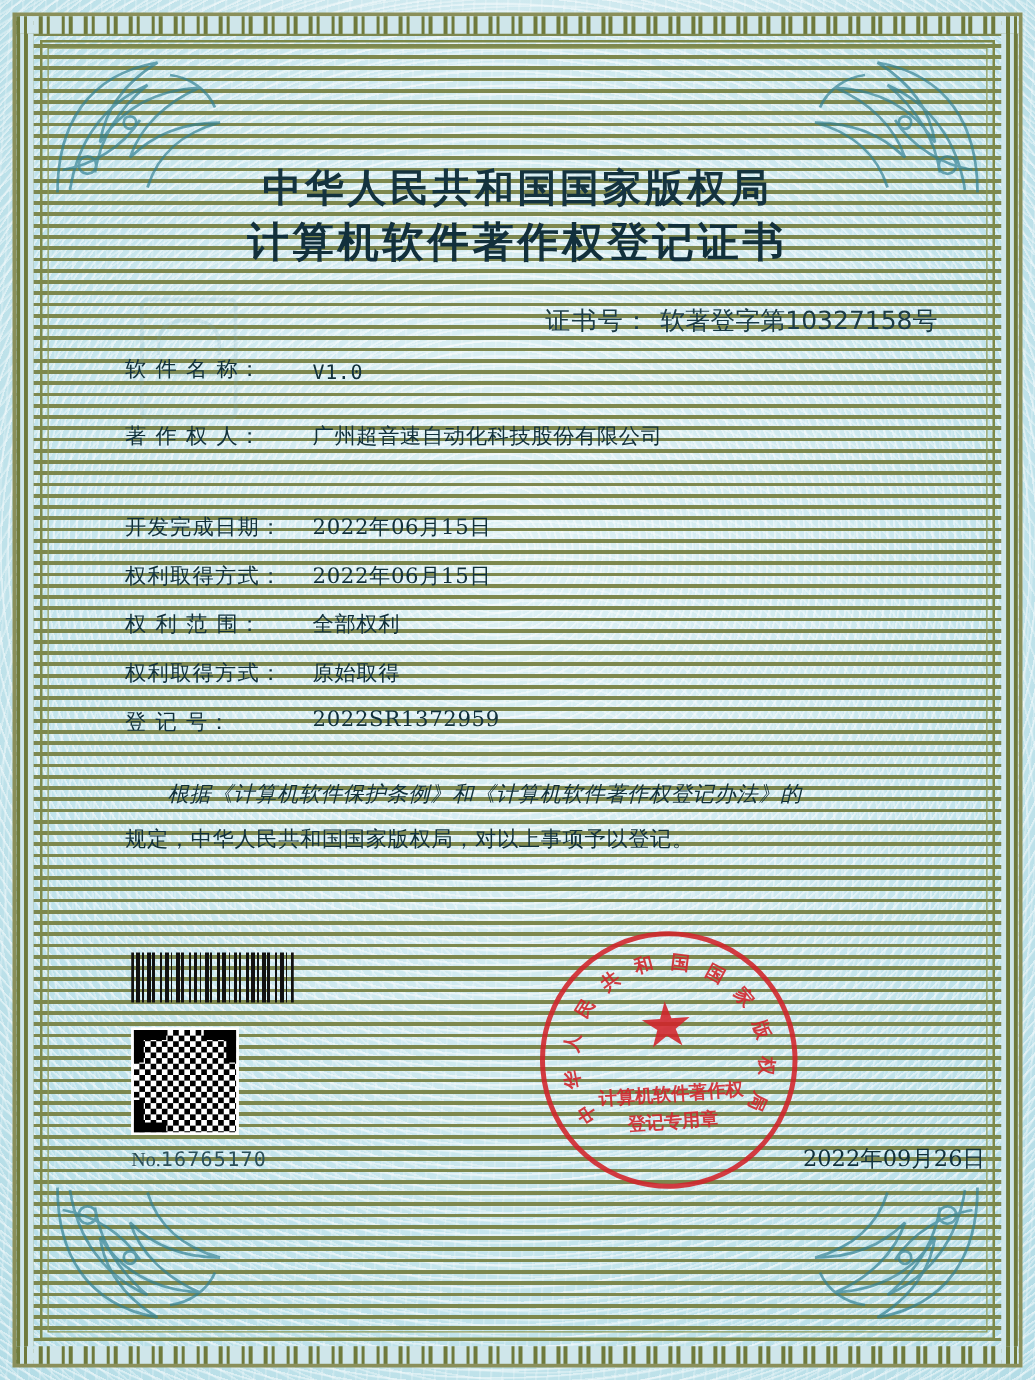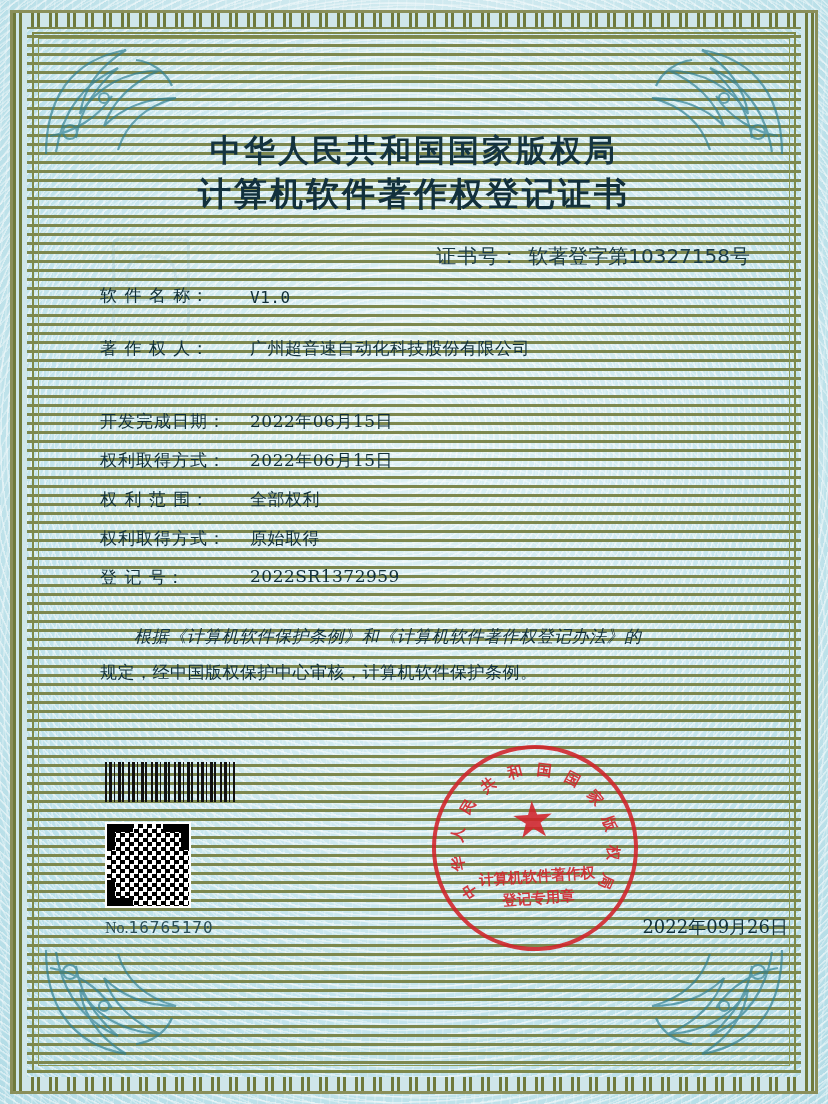--- a/index.html
+++ b/index.html
@@ -388,21 +388,21 @@
 
       <div class="row">
         <div class="k">登 记 号：</div>
         <div class="v mono">2022SR1372959</div>
       </div>
 
     </div>
 
     <div class="statement">
       <span class="indent">根据《计算机软件保护条例》和《计算机软件著作权登记办法》的</span>
-      <span>规定，经中国版权保护中心审核，计算机软件保护条例。</span>
+      <span>规定，中华人民共和国国家版权局，对以上事项予以登记。</span>
     </div>
   </div>
 
   <div class="barcode"></div>
   <div class="qrcode"></div>
 
   <div class="serial">
     <span>No.</span><span class="num">16765170</span>
   </div>
 

